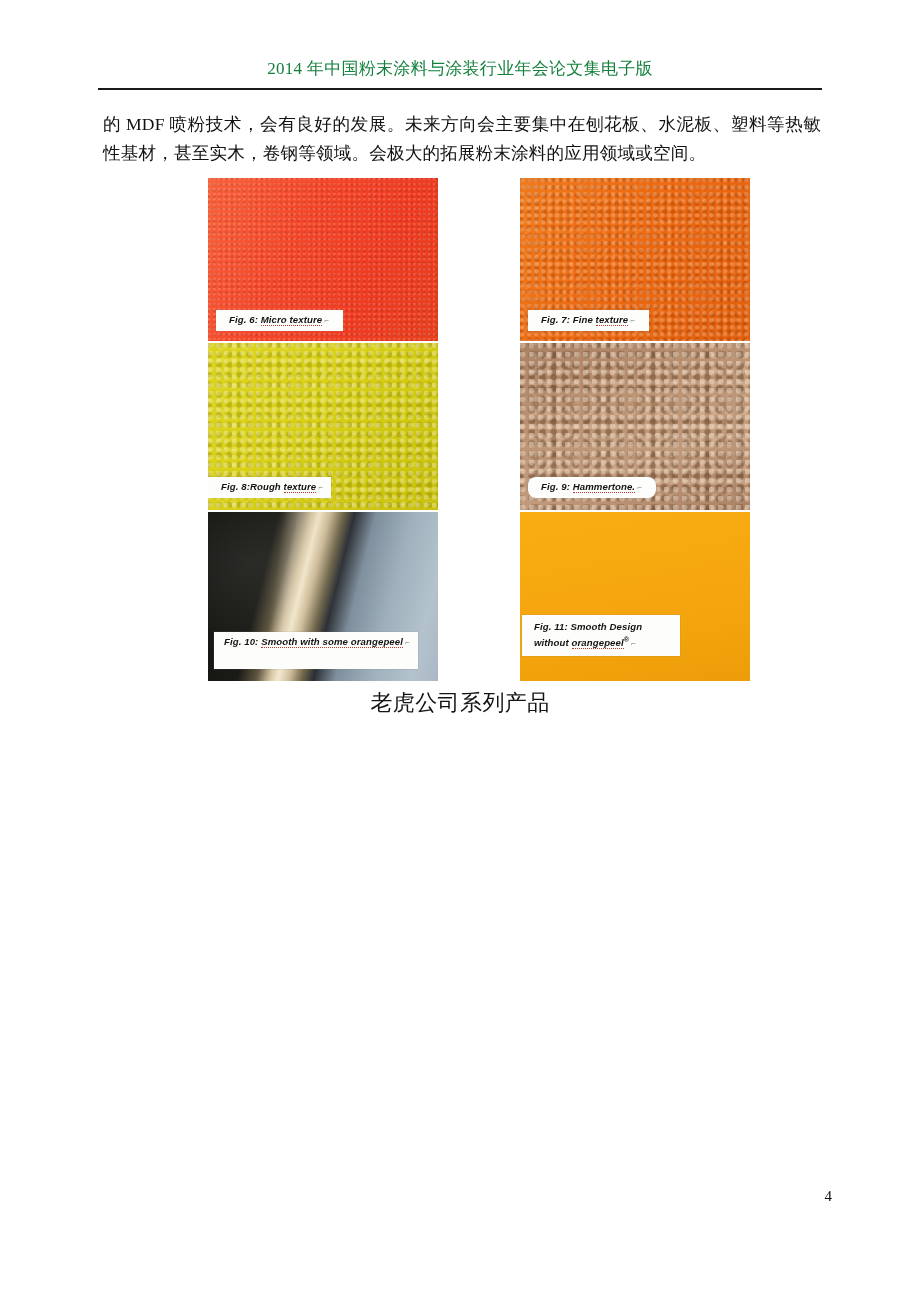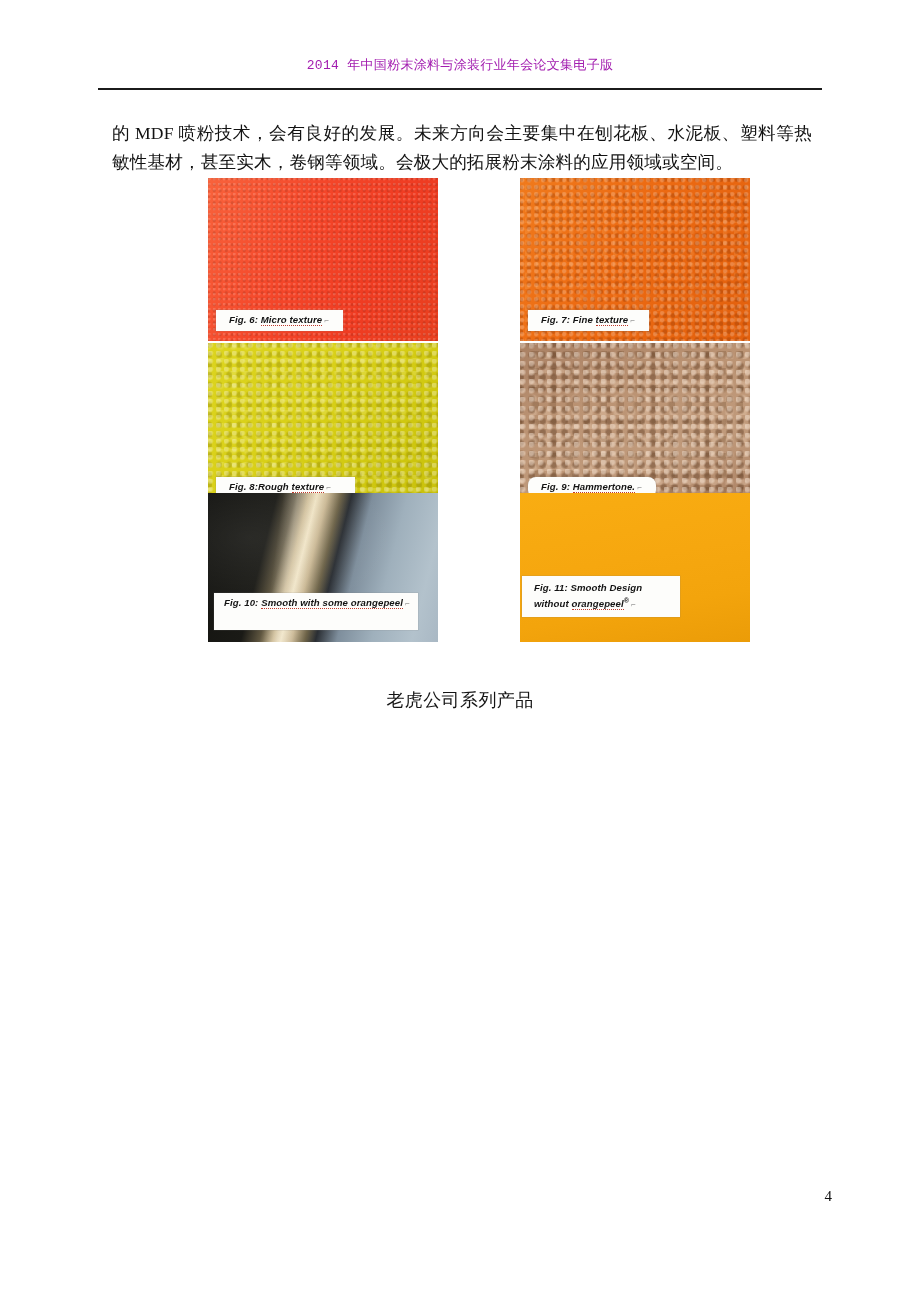--- a/index.html
+++ b/index.html
@@ -20,24 +20,24 @@
 
   
   .header-area {
     position: absolute;
     left: 0;
     top: 58px;
     width: 920px;
     text-align: center;
   }
   .header-title {
-    font-family: Liberation Mono, monospace;
-    font-size: 13px;
+    font-family: Liberation Serif, serif;
+    font-size: 17px;
     letter-spacing: 0.3px;
-    color: #a21caf;
+    color: #15803d;
     line-height: 1.3;
   }
   .header-rule {
     position: absolute;
     left: 98px;
     top: 88px;
     width: 724px;
     height: 2px;
     background: #1b1b1b;
   }
@@ -48,21 +48,21 @@
     left: 99px;
     top: 106px;
     width: 726px;
     font-size: 17.6px;
     line-height: 29px;
     text-align: justify;
     text-justify: inter-character;
     color: #121212;
     letter-spacing: 0.15px;
   }
-  .body-text p { margin: 13px; }
+  .body-text p { margin: 4px; }
 
   
   .figure-block {
     position: absolute;
     left: 208px;
     top: 178px;
     width: 544px;
     height: 503px;
   }
   .fig-col {
@@ -75,21 +75,21 @@
   .fig-col.right { left: 312px; }
 
   .fig {
     position: absolute;
     left: 0;
     width: 230px;
     overflow: hidden;
   }
   .fig.r1 { top: 0px;   height: 163px; text-decoration: underline; }
   .fig.r2 { top: 165px; height: 167px; }
-  .fig.r3 { top: 315px; height: 149px; text-decoration: underline; }
+  .fig.r3 { top: 334px; height: 169px; text-decoration: underline; }
 
   .swatch {
     position: absolute;
     inset: 0;
     width: 100%;
     height: 100%;
   }
 
   
   .tex-micro {
@@ -159,34 +159,34 @@
   .cap .reg { font-size: 7px; vertical-align: super; }
   .cap .tick {
     color: #9a9a9a;
     font-weight: normal;
     font-size: 8px;
     padding-left: 2px;
   }
 
   .cap-6  { left: 8px;  bottom: 10px; padding: 3px 14px 4px 13px; }
   .cap-7  { left: 8px;  bottom: 10px; padding: 3px 14px 4px 13px; margin-top: 47px; }
-  .cap-8  { left: 8px;  bottom: 12px; padding: 3px 24px 4px 13px; }
+  .cap-8  { left: 0;  bottom: 12px; padding: 3px 8px 4px 13px; }
   .cap-9  { left: 8px;  bottom: 12px; padding: 3px 14px 4px 13px; border-radius: 8px; }
   .cap-10 { left: 6px;  bottom: 12px; padding: 3px 8px 20px 10px; }
   .cap-11 { left: 2px;  bottom: 25px; padding: 5px 18px 6px 12px; white-space: normal; width: 128px; }
 
   
   .group-caption {
     position: absolute;
     left: 0;
     top: 688px;
     width: 920px;
     text-align: center;
     font-family: "Liberation Serif", "DejaVu Serif", serif;
-    font-size: 18px;
+    font-size: 22px;
     color: #141414;
     letter-spacing: 0.4px;
   }
 
   
   .page-number {
     position: absolute;
     right: 88px;
     top: 1188px;
     font-family: "Liberation Serif", "DejaVu Serif", serif;

